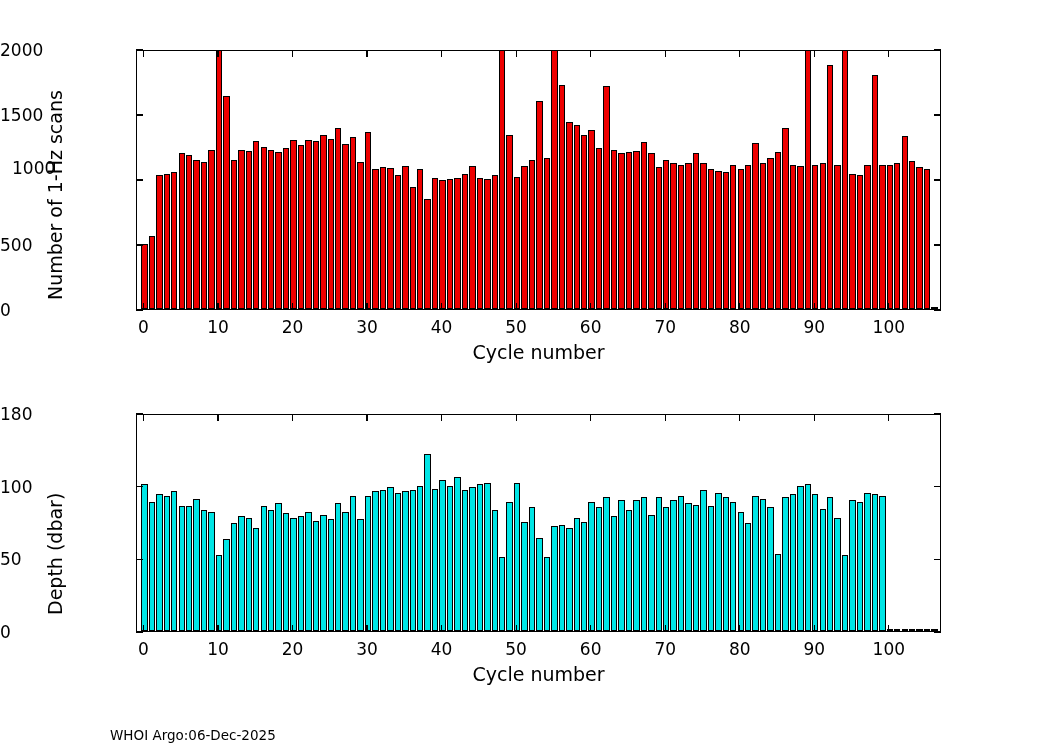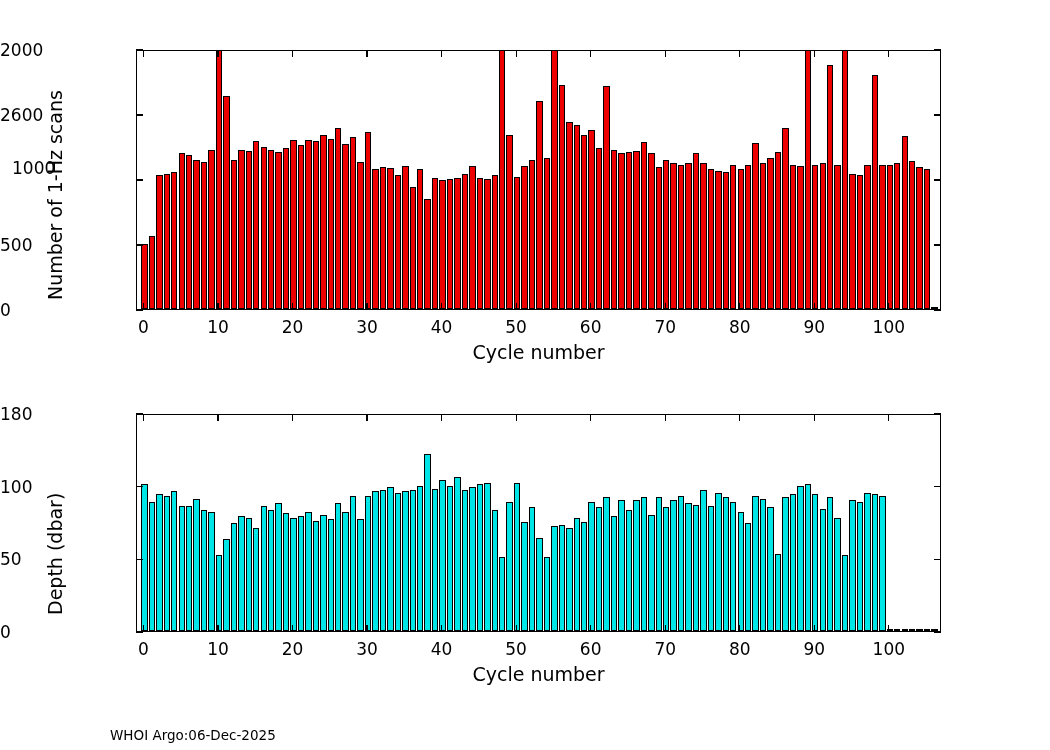--- a/index.html
+++ b/index.html
@@ -201,21 +201,21 @@
     <div id="yticks0">
         <div class="ytick-label" style="top: 310px; left: 0px; width: 127px;">0</div>
         <div class="tickmark-y" style="left: 136px; top: 309.4px;"></div>
         <div class="tickmark-y" style="left: 934px; top: 309.4px;"></div>
         <div class="ytick-label" style="top: 245px; left: 0px; width: 127px;">500</div>
         <div class="tickmark-y" style="left: 136px; top: 244.4px;"></div>
         <div class="tickmark-y" style="left: 934px; top: 244.4px;"></div>
         <div class="ytick-label" style="top: 168px; left: 0px; width: 127px; margin-left: 12px;">1000</div>
         <div class="tickmark-y" style="left: 136px; top: 179.4px;"></div>
         <div class="tickmark-y" style="left: 934px; top: 179.4px;"></div>
-        <div class="ytick-label" style="top: 115px; left: 0px; width: 127px;">2600</div>
+        <div class="ytick-label" style="top: 115px; left: 0px; width: 127px;">1500</div>
         <div class="tickmark-y" style="left: 136px; top: 114.4px;"></div>
         <div class="tickmark-y" style="left: 934px; top: 114.4px;"></div>
         <div class="ytick-label" style="top: 50px; left: 0px; width: 127px;">2000</div>
         <div class="tickmark-y" style="left: 136px; top: 49.4px;"></div>
         <div class="tickmark-y" style="left: 934px; top: 49.4px;"></div>
       </div>
     <div id="xticks0">
         <div class="xtick-label" style="left: 143.454px; top: 317px;">0</div>
         <div class="tickmark-x" style="top: 303px; left: 142.854px;"></div>
         <div class="tickmark-x" style="top: 50px; left: 142.854px;"></div>

